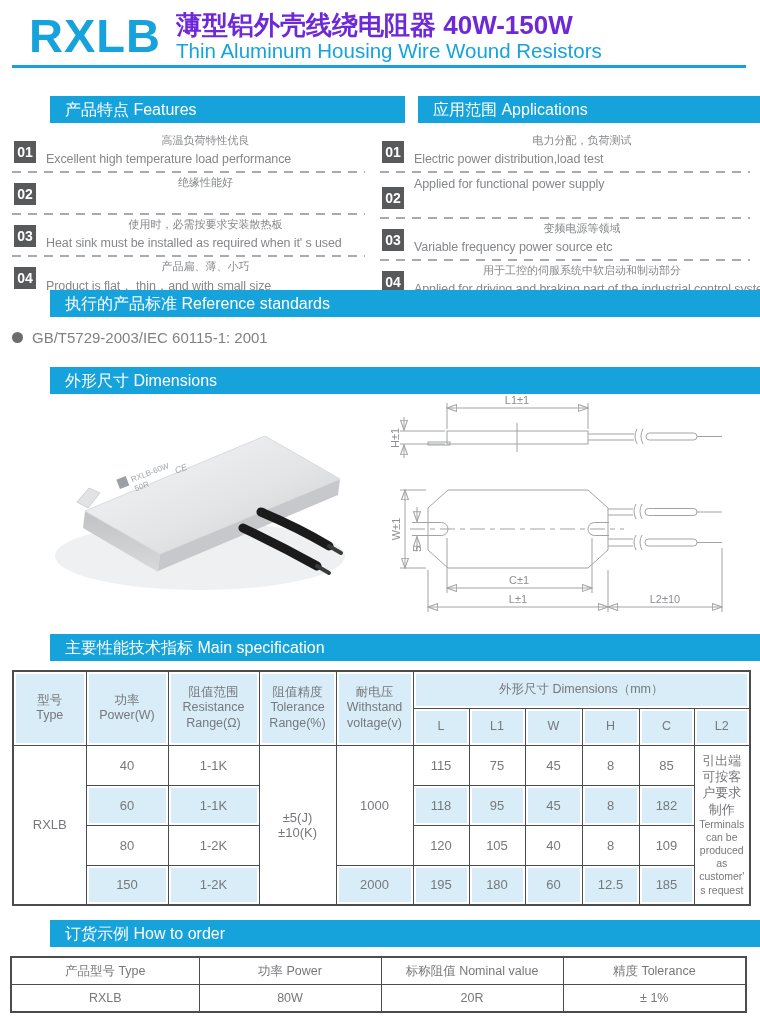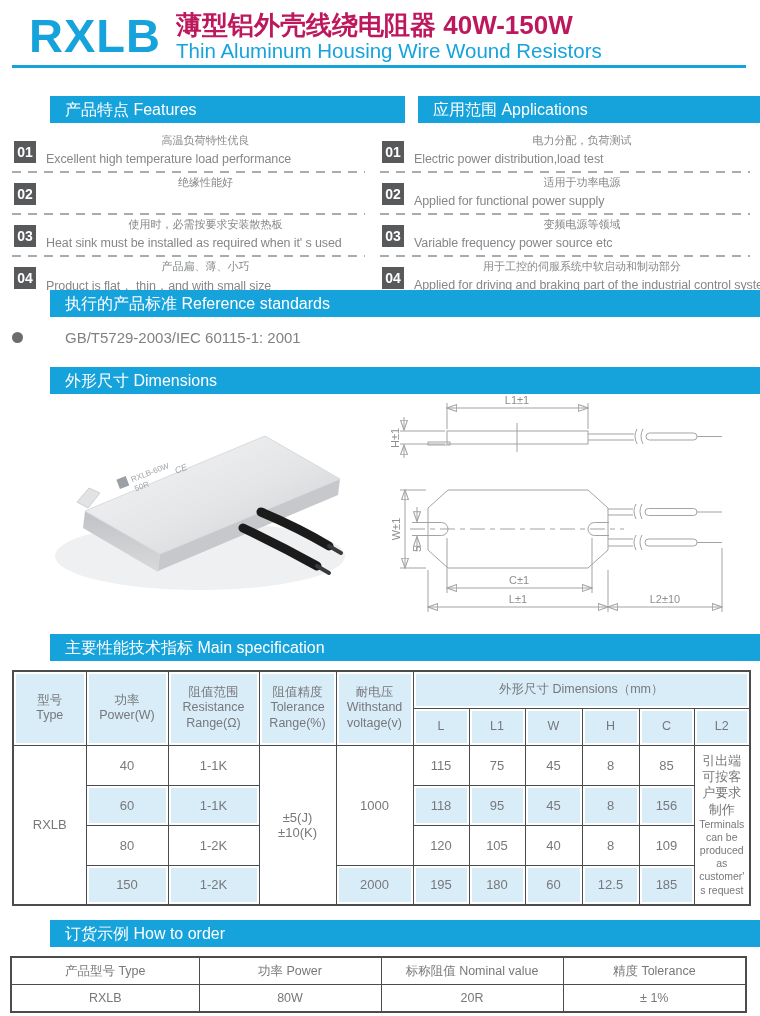--- a/index.html
+++ b/index.html
@@ -1,20 +1,20 @@
 <!DOCTYPE html>
 <html><head>
 <meta charset="utf-8">
 <style>
   html,body{margin:0;padding:0;background:#fff;}
   .page{position:relative;width:760px;height:1016px;background:#fff;overflow:hidden;
         font-family:"Liberation Sans","DejaVu Sans",sans-serif;color:#85878a;}
   
   .logo{position:absolute;left:29px;top:8px;font-size:47px;font-weight:bold;color:#16a3dc;letter-spacing:1px;}
-  .title-cn{position:absolute;left:176px;top:8px;font-size:26px;font-weight:bold;color:#be185d;}
+  .title-cn{position:absolute;left:176px;top:8px;font-size:26px;font-weight:bold;color:#6d28d9;}
   .title-en{position:absolute;left:176px;top:39px;font-size:20.5px;color:#16a3dc;}
   .head-rule{position:absolute;left:12px;top:65px;width:734px;height:3px;background:#16a3dc;}
   
   .bar{position:absolute;height:27px;line-height:27px;background:#16a3dc;color:#fff;
        font-size:16px;padding-left:15px;box-sizing:border-box;margin-left:40px;}
   .bar-features{left:10px;top:96px;width:355px;}
   .bar-apps{left:378px;top:96px;width:372px;}
   .bar-standards{left:10px;top:290px;width:740px;}
   .bar-dims{left:10px;top:367px;width:740px;}
   .bar-spec{left:10px;top:634px;width:740px;}
@@ -24,21 +24,21 @@
   .flist.left{left:12px;width:353px;}
   .flist.right{left:380px;width:370px;}
   .fitem{position:relative;height:42px;padding-left:34px;box-sizing:border-box;}
   .numbox{position:absolute;left:2px;top:10px;width:22px;height:22px;background:#58595b;color:#fff;
           font-size:14px;font-weight:bold;display:flex;align-items:center;justify-content:center;}
   .fcn{font-size:11px;color:#85878a;padding-top:2px;white-space:nowrap;text-align:center;}
   .fen{font-size:12.5px;color:#85878a;margin-top:4px;white-space:nowrap;letter-spacing:-0.1px;}
   .dash{position:absolute;left:0;right:0;bottom:0;height:2px;
         background:repeating-linear-gradient(90deg,#a9abae 0 9px,transparent 9px 16px);}
   
-  .std-line{position:absolute;left:12px;top:329px;font-size:15px;color:#808184;display:flex;align-items:center;gap:33px;}
+  .std-line{position:absolute;left:12px;top:329px;font-size:15px;color:#808184;display:flex;align-items:center;}
   .std-bullet{width:11px;height:11px;border-radius:50%;background:#6b6c6e;margin-right:9px;}
   
   .photo-svg{position:absolute;left:15px;top:396px;}
   .draw-svg{position:absolute;left:380px;top:395px;}
   .draw-svg line,.draw-svg path,.draw-svg rect{stroke:#a2a3a5;stroke-width:1;fill:none;}
   .draw-svg text{fill:#8d8f92;font-size:11px;stroke:none;font-family:"Liberation Sans","DejaVu Sans",sans-serif;}
   
   table{border-collapse:collapse;table-layout:fixed;}
   .spec-table{position:absolute;left:12px;top:670px;border:2px solid #4b4c4e;}
   .spec-table th,.spec-table td{border:1px solid #4b4c4e;text-align:center;vertical-align:middle;
@@ -93,21 +93,20 @@
 
   <div class="flist right">
     <div class="fitem">
       <span class="numbox">01</span>
       <div class="fcn">电力分配，负荷测试</div>
       <div class="fen">Electric power distribution,load test</div>
       <div class="dash"></div>
     </div>
     <div class="fitem">
       <span class="numbox">02</span>
-      <div class="fcn">适用于功率电源</div>
       <div class="fen">Applied  for functional power supply</div>
       <div class="dash"></div>
     </div>
     <div class="fitem">
       <span class="numbox">03</span>
       <div class="fcn">变频电源等领域</div>
       <div class="fen">Variable frequency power source etc</div>
       <div class="dash"></div>
     </div>
     <div class="fitem">
@@ -296,21 +295,21 @@
           <div class="ten">Terminals can be produced as customer' s request</div>
         </td>
       </tr>
       <tr class="alt">
         <td>60</td>
         <td>1-1K</td>
         <td>118</td>
         <td>95</td>
         <td>45</td>
         <td>8</td>
-        <td>156</td>
+        <td>182</td>
       </tr>
       <tr>
         <td>80</td>
         <td>1-2K</td>
         <td>120</td>
         <td>105</td>
         <td>40</td>
         <td>8</td>
         <td>109</td>
       </tr>

